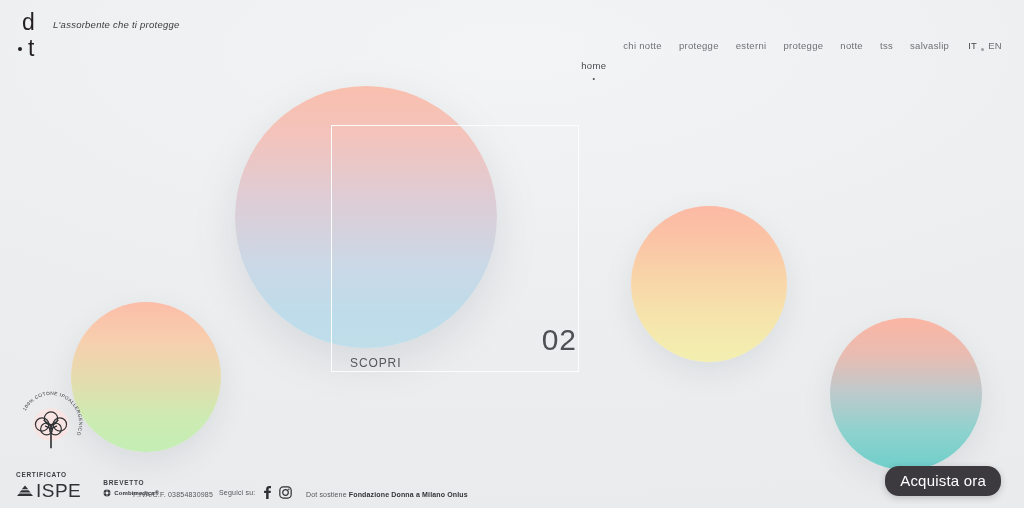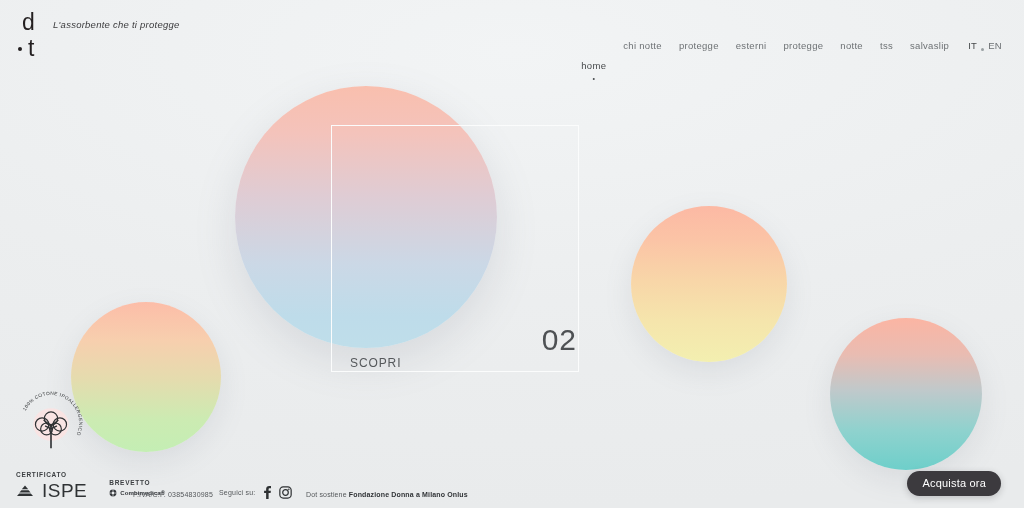--- a/index.html
+++ b/index.html
@@ -192,21 +192,21 @@
     left: 16px; bottom: 8px;
     display: flex; align-items: flex-end;
     gap: 0px;
   }
   .cert-block { display: flex; flex-direction: column; gap: 3px; }
   .cert-label {
     font-size: 6.5px; letter-spacing: 0.7px;
     color: #3d4043; font-weight: 700;
   }
   .cert-logo-ispe {
-    display: flex; align-items: center; gap: 8px;
+    display: flex; align-items: center; gap: 2px;
     color: #2f3234;
   }
   .cert-logo-ispe .ispe-text {
     font-size: 19px; font-weight: 400; letter-spacing: 0.5px;
     line-height: 1; color: #2f3234;
   }
   .cert-logo-comb {
     display: flex; align-items: center; gap: 3px;
     color: #33363a;
   }
@@ -232,21 +232,21 @@
   }
   #onlus .onlus-strong { font-weight: 700; color: #303336; }
 
   #buy-button {
     position: absolute;
     right: 23px; bottom: 12px;
     background: #3c3a3e;
     color: #ffffff;
     border-radius: 14px;
     padding: 6px 15px 7px 15px;
-    font-size: 11px;
+    font-size: 15px;
     letter-spacing: 0.2px;
     cursor: pointer;
     border: none;
     box-shadow: 0 2px 7px rgba(40,40,45,0.22);
     font-family: "Liberation Sans", sans-serif;
   }
 </style>
 </head>
 <body>
 

